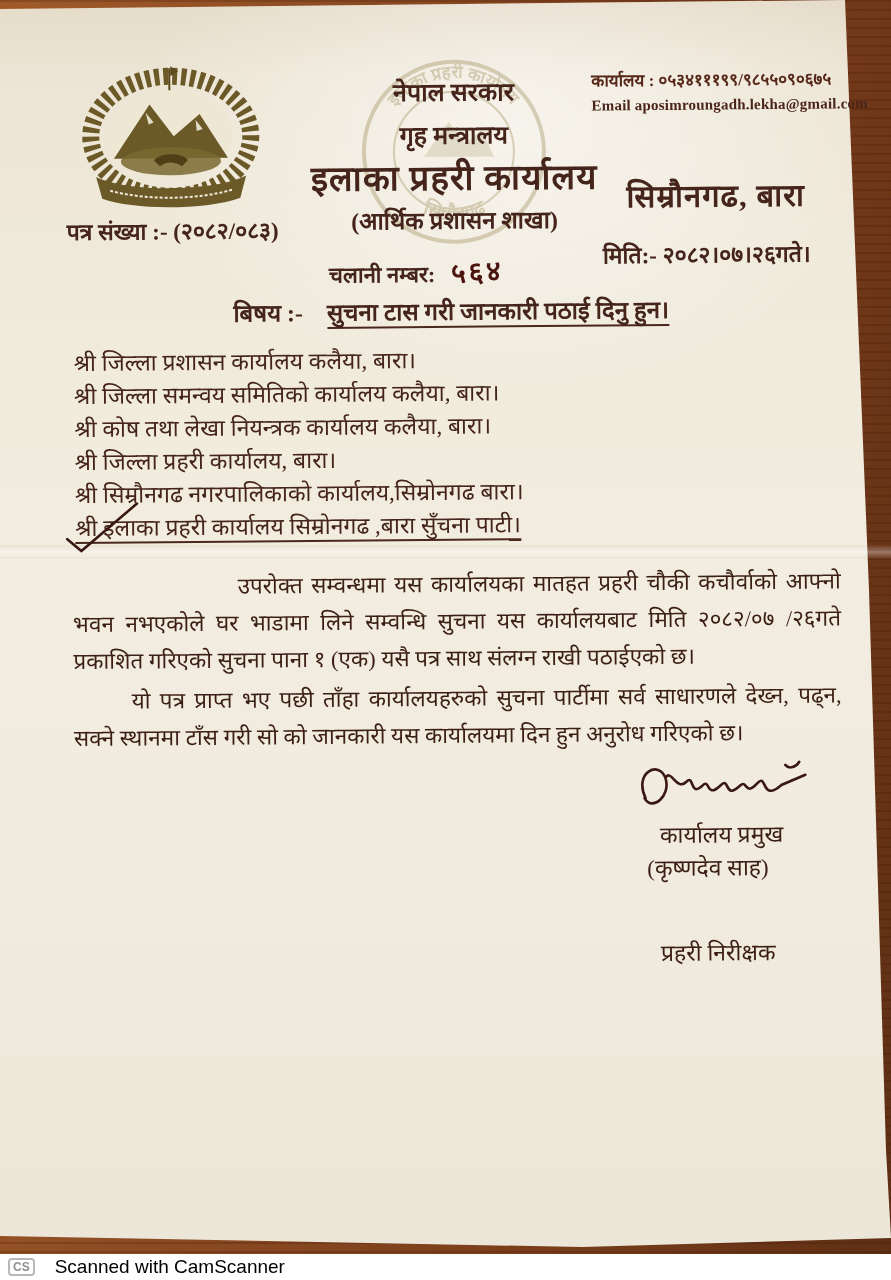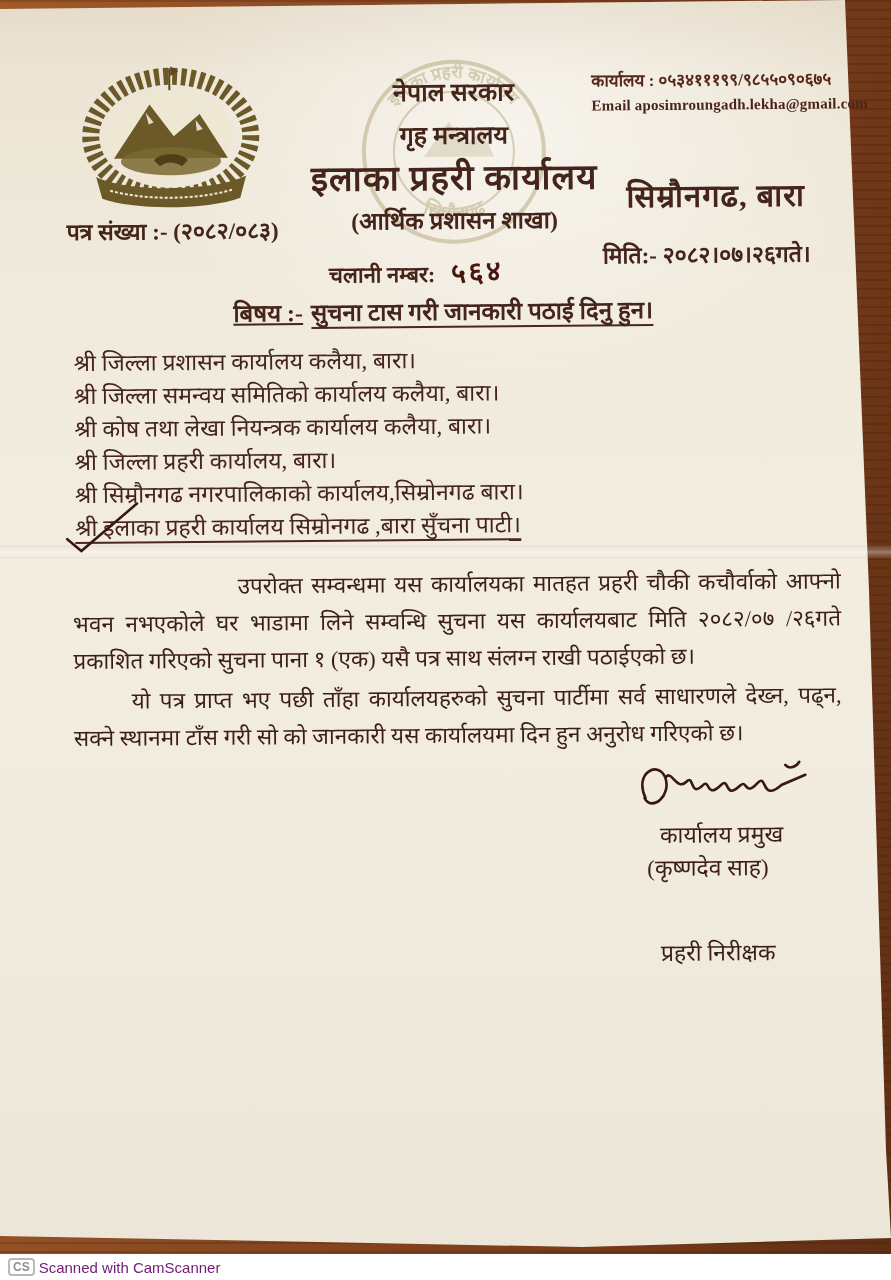--- a/index.html
+++ b/index.html
@@ -37,46 +37,46 @@
   .ministry{left:333px;top:117px;width:250px;font-size:25px;}
   .office{left:288px;top:153px;width:340px;font-size:35px;letter-spacing:1px;}
   .branch{left:318px;top:203px;width:280px;font-size:24px;}
   .refno{left:70px;top:212px;font-size:23px;}
   .place{left:630px;top:176px;font-size:31px;letter-spacing:1px;}
   .chalani{left:332px;top:252px;font-size:22px;}
   .chalani .hand{display:inline-block;font-size:28px;font-weight:bold;color:#4a150e;
                  transform:rotate(-3deg);margin-left:16px;letter-spacing:3px;}
   .dateline{left:606px;top:240px;font-size:23px;}
   .subject{left:236px;top:294px;font-size:24px;white-space:nowrap;}
-  .subject .lbl{margin-right:8px;text-decoration:underline;}
+  .subject .lbl{margin-right:24px;}
 
   .recipients{left:76px;top:344px;font-size:23px;font-weight:500;line-height:33px;white-space:nowrap;}
   .recipients .line{height:33px;}
 
   .para{width:768px;font-size:22.5px;line-height:37px;text-align:justify;color:#3c1f14;}
   .p1{left:73px;top:566px;text-indent:165px;}
   .p2{left:73px;top:680px;text-indent:58px;}
 
   .sigblock{font-size:23px;color:#3c1f14;}
   .sig-title{left:658px;top:820px;}
   .sig-name{left:645px;top:853px;}
   .sig-desig{left:658px;top:938px;}
 
   .stamp{left:358px;top:52px;width:200px;height:200px;opacity:.32;}
   .emblem{left:70px;top:58px;width:210px;height:158px;}
   .sig-svg{left:628px;top:758px;width:195px;height:60px;}
   .tick-svg{left:58px;top:496px;width:85px;height:58px;}
 
   
   .scanbar{position:absolute;left:0;bottom:0;width:891px;height:26px;background:#ffffff;
-           display:flex;align-items:center;gap:4px;padding-left:8px;box-sizing:border-box;
+           display:flex;align-items:center;gap:20px;padding-left:8px;box-sizing:border-box;
            font-family:"Liberation Sans","DejaVu Sans",sans-serif;}
   .cs-badge{border:2px solid #b9b9b9;border-radius:4px;color:#8f8f8f;font-weight:bold;
             font-size:12px;line-height:14px;padding:0 3px;background:#fff;}
-  .cs-label{color:#701a75;font-size:15px;}
+  .cs-label{color:#000000;font-size:19px;}
 </style>
 </head>
 <body>
 
 <div class="frame">
   <div class="photo">
     <div class="wood"></div>
     <div class="paper"></div>
     <div class="crease"></div>
 

